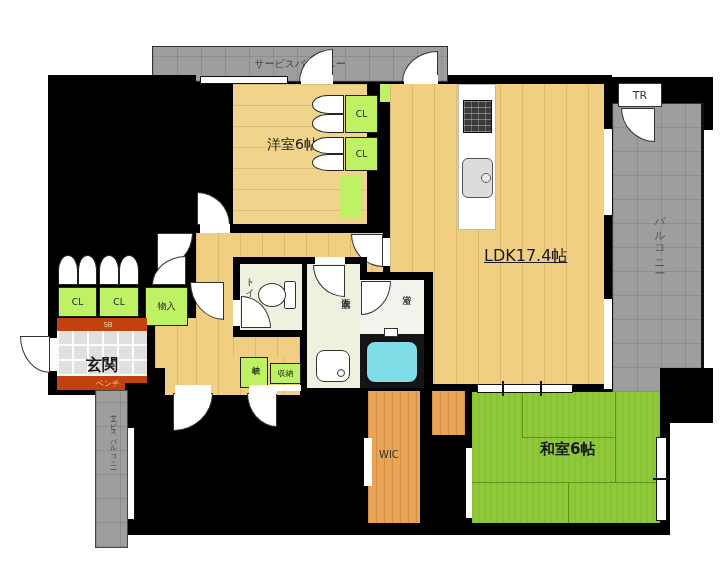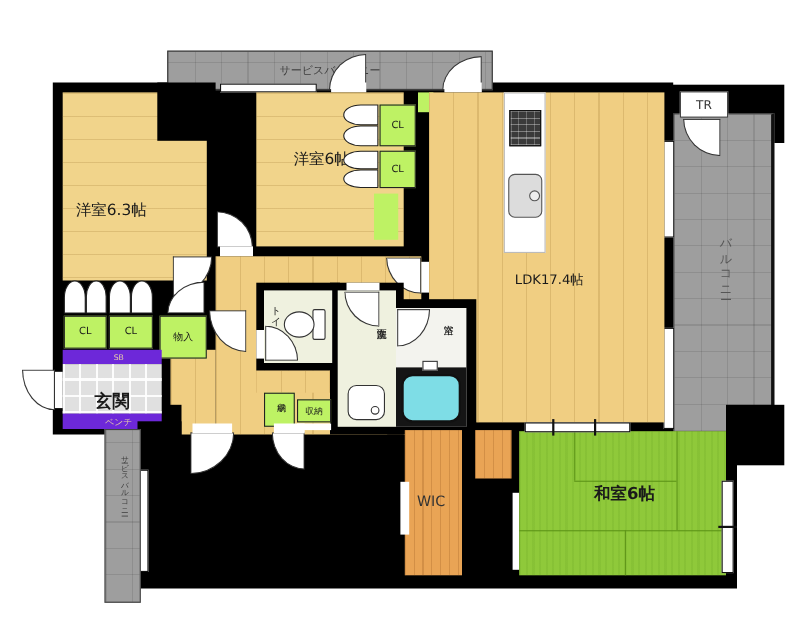--- a/index.html
+++ b/index.html
@@ -12,21 +12,21 @@
   .wood-or{background:#E9A455;background-image:repeating-linear-gradient(90deg,rgba(120,60,10,.20) 0 1px,transparent 1px 8px);}
   .closet{background:#bef264;border:1px solid #222;}
   .tile{background:#E0E0E0;background-image:
         repeating-linear-gradient(0deg,rgba(255,255,255,.9) 0 2px,transparent 2px 15px),
         repeating-linear-gradient(90deg,rgba(255,255,255,.9) 0 2px,transparent 2px 15px);}
   .gray{background:#9E9E9E;background-image:
         repeating-linear-gradient(0deg,rgba(0,0,0,.10) 0 1px,transparent 1px 24px),
         repeating-linear-gradient(90deg,rgba(0,0,0,.10) 0 1px,transparent 1px 24px);}
   .tatami{background:#8FC93A;background-image:repeating-linear-gradient(90deg,rgba(80,140,20,.12) 0 2px,transparent 2px 6px);}
   .pale{background:#EFF1DF;}
-  .brown{background:#6d28d9;padding-left:12px;}
+  .brown{background:#c2410c;padding-left:12px;}
   .win{position:absolute;background:#fff;border:1px solid #111;box-sizing:border-box;}
   .arc{position:absolute;background:#fff;border:1px solid #333;box-sizing:border-box;}
   .lbl{position:absolute;color:#1A1A1A;white-space:nowrap;}
   .cflex{display:flex;align-items:center;justify-content:center;}
   .vtext{writing-mode:vertical-rl;}
   .tline{position:absolute;background:#5E9418;}
 </style>
 </head>
 <body>
 
@@ -53,23 +53,20 @@
   <div class="abs" style="left:618px;top:83px;width:44px;height:24px;background:#fff;border:1px solid #333;padding-left:24px;">
     <div class="lbl cflex" style="left:0;top:0;width:100%;height:100%;font-size:11px;color:#333;">TR</div>
   </div>
   <div class="arc" style="left:621px;top:108px;width:34px;height:34px;border-radius:0 0 0 100%;"></div>
 
   <div class="win" style="left:603px;top:128px;width:10px;height:88px;"></div>
   <div class="win" style="left:603px;top:298px;width:10px;height:92px;"></div>
 
   <div class="wall" style="left:660px;top:368px;width:53px;height:55px;"></div>
 
-  <div class="abs wood-h" style="left:57px;top:84px;width:131px;height:171px;">
-    <div class="lbl" style="left:12px;top:98px;font-size:14px;">洋室6.3帖</div>
-  </div>
   <div class="wall" style="left:143px;top:75px;width:53px;height:53px;"></div>
 
   <div class="abs wood-h" style="left:196px;top:84px;width:134px;height:140px;margin-left:37px;">
     <div class="lbl" style="left:34px;top:52px;font-size:14px;">洋室6帖</div>
   </div>
   <div class="arc" style="left:197px;top:192px;width:33px;height:33px;border-radius:0 100% 0 0;"></div>
   <div class="win" style="left:200px;top:224px;width:30px;height:9px;border:none;"></div>
 
   <div class="abs" style="left:312px;top:95px;width:32px;height:38px;">
     <div class="abs" style="left:0;top:0;width:100%;height:50%;background:#fff;border:1px solid #222;border-radius:100% 0 0 100%;"></div>
@@ -82,21 +79,21 @@
     <div class="abs" style="left:0;top:0;width:100%;height:50%;background:#fff;border:1px solid #222;border-radius:100% 0 0 100%;"></div>
     <div class="abs" style="left:0;top:50%;width:100%;height:50%;background:#fff;border:1px solid #222;border-radius:100% 0 0 100%;"></div>
   </div>
   <div class="abs closet cflex" style="left:345px;top:137px;width:33px;height:34px;">
     <span class="lbl" style="position:static;font-size:9px;">CL</span>
   </div>
   <div class="abs closet" style="left:340px;top:176px;width:22px;height:42px;border:none;"></div>
   <div class="abs closet" style="left:380px;top:84px;width:14px;height:18px;border:none;"></div>
 
   <div class="abs wood-v" style="left:390px;top:84px;width:214px;height:300px;">
-    <div class="lbl" style="left:78px;top:162px;font-size:12px;">LDK17.4帖</div>
+    <div class="lbl" style="left:94px;top:162px;font-size:16px;text-decoration:underline;">LDK17.4帖</div>
 
     <div class="abs" style="left:68px;top:0;width:38px;height:146px;background:#fff;border:1px solid #bbb;"></div>
     <div class="abs" style="left:73px;top:16px;width:29px;height:33px;background:#3A3A3A;border:1px solid #111;background-image:repeating-linear-gradient(180deg,rgba(255,255,255,.35) 0 1px,transparent 1px 6px),repeating-linear-gradient(90deg,rgba(255,255,255,.25) 0 1px,transparent 1px 7px);"></div>
     <div class="abs" style="left:72px;top:74px;width:31px;height:40px;background:#DCDCDC;border:1px solid #555;border-radius:6px;">
       <div class="abs" style="left:18px;top:14px;width:10px;height:10px;border:1px solid #555;border-radius:50%;background:#eee;"></div>
     </div>
   </div>
 
   <div class="abs wood-v" style="left:196px;top:233px;width:187px;height:162px;"></div>
   <div class="abs wood-v" style="left:155px;top:318px;width:41px;height:77px;"></div>
@@ -182,21 +179,21 @@
   <div class="win" style="left:175px;top:385px;width:36px;height:9px;border:none;"></div>
   <div class="arc" style="left:247px;top:393px;width:30px;height:34px;border-radius:0 0 0 100%;"></div>
   <div class="win" style="left:249px;top:385px;width:28px;height:9px;border:none;"></div>
   <div class="win" style="left:126px;top:427px;width:9px;height:93px;"></div>
 
   <div class="abs gray" style="left:95px;top:390px;width:33px;height:158px;border:1px solid #444;">
     <div class="lbl vtext" style="left:12px;top:18px;font-size:7px;color:#3d3d3d;">サービスバルコニー</div>
   </div>
 
   <div class="abs wood-or" style="left:368px;top:391px;width:52px;height:132px;">
-    <div class="lbl" style="left:11px;top:58px;font-size:13px;color:#333;">WIC</div>
+    <div class="lbl" style="left:11px;top:58px;font-size:10px;color:#333;">WIC</div>
   </div>
   <div class="win" style="left:364px;top:438px;width:8px;height:48px;border:none;"></div>
   <div class="abs wood-or" style="left:432px;top:391px;width:33px;height:44px;"></div>
   <div class="win" style="left:466px;top:448px;width:6px;height:70px;border:none;"></div>
 
   <div class="abs tatami" style="left:472px;top:392px;width:188px;height:131px;">
     <div class="tline" style="left:50px;top:0;width:1px;height:45px;"></div>
     <div class="tline" style="left:50px;top:45px;width:93px;height:1px;"></div>
     <div class="tline" style="left:143px;top:0;width:1px;height:90px;"></div>
     <div class="tline" style="left:0;top:90px;width:188px;height:1px;"></div>

